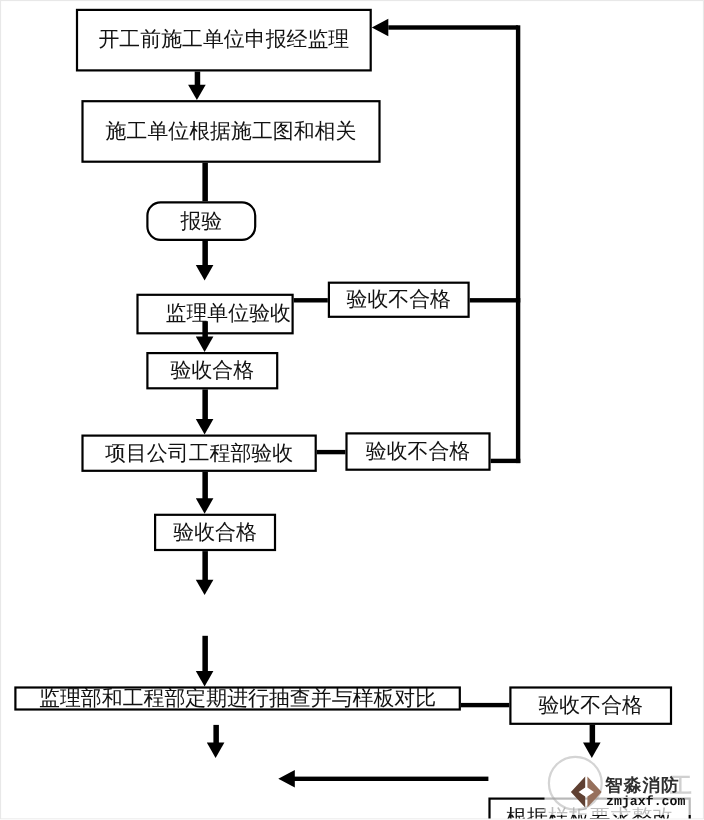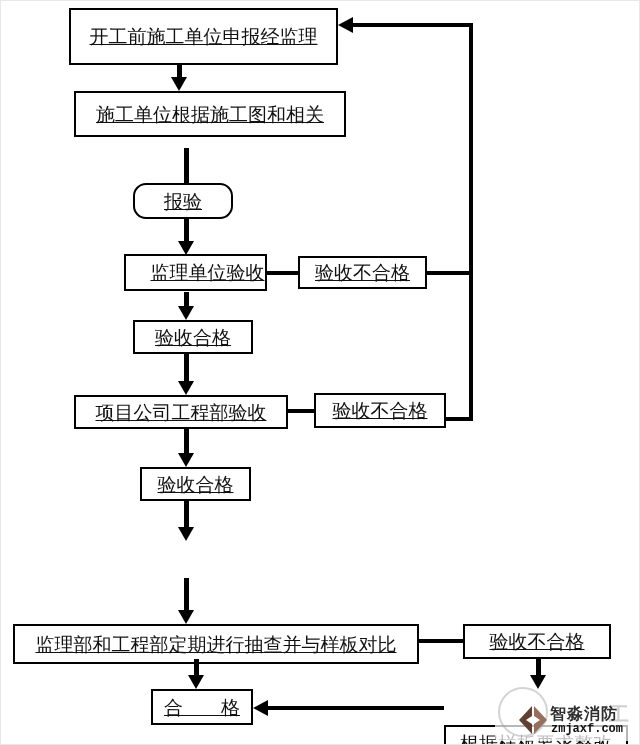--- a/index.html
+++ b/index.html
@@ -8,21 +8,20 @@
     position:relative; width:640px; height:745px; background:#ffffff;
     border:1px solid #e8e8e8; box-sizing:border-box; overflow:hidden;
     font-family:"Liberation Sans","DejaVu Sans",sans-serif;
   }
   .node {
     position:absolute; background:#ffffff; border:2px solid #000000;
     box-sizing:border-box; display:flex; flex-direction:column;
     align-items:center; justify-content:center;
     font-size:19px; line-height:25px; color:#111111; text-align:center;
     white-space:nowrap;
-    text-decoration:underline;
   }
   .node .l2 { text-indent:20px; }
   .vline { position:absolute; background:#000000; width:5px; }
   .hline { position:absolute; background:#000000; height:4px; }
   .fb    { position:absolute; background:#000000; width:4px; }
   .arrow-down {
     position:absolute; width:0; height:0;
     border-left:8px solid transparent; border-right:8px solid transparent;
     border-top:14px solid #000000;
   }
@@ -46,29 +45,29 @@
 </style>
 </head>
 <body>
 
 <div class="canvas">
 
   <div class="node" style="left:68px; top:7px; width:269px; height:57px;">
     <span>开工前施工单位申报经监理</span>
   </div>
 
-  <div class="node" style="left:73px; top:90px; width:272px; height:46px;">
+  <div class="node" style="left:73px; top:90px; width:272px; height:57px;">
     <span>施工单位根据施工图和相关</span>
   </div>
 
   <div class="node" style="left:132px; top:182px; width:100px; height:36px;border-radius:13px;">
     <span>报验</span>
   </div>
 
-  <div class="node" style="left:123px; top:253px; width:143px; height:37px;padding-left:24px;">
+  <div class="node" style="left:123px; top:266px; width:143px; height:37px;padding-left:24px;">
     <span>监理单位验收</span>
   </div>
 
   <div class="node" style="left:297px; top:255px; width:129px; height:33px;">
     <span>验收不合格</span>
   </div>
 
   <div class="node" style="left:132px; top:319px; width:120px; height:34px;">
     <span>验收合格</span>
   </div>
@@ -79,35 +78,32 @@
 
   <div class="node" style="left:313px; top:392px; width:132px; height:35px;">
     <span>验收不合格</span>
   </div>
 
   <div class="node" style="left:139px; top:466px; width:111px; height:34px;">
     <span>验收合格</span>
   </div>
 
 
-  <div class="node" style="left:12px; top:623px; width:406px; height:40px;">
+  <div class="node" style="left:12px; top:623px; width:406px; height:22px;">
     <span>监理部和工程部定期进行抽查并与样板对比</span>
   </div>
 
   <div class="node" style="left:462px; top:623px; width:148px; height:35px;">
     <span>验收不合格</span>
   </div>
 
   <div class="node" style="left:443px; top:724px; width:184px; height:37px;">
     <span>根据样板要求整改</span>
   </div>
 
-  <div class="node" style="left:150px; top:688px; width:102px; height:36px;">
-    <span>合　　格</span>
-  </div>
 
   <div class="vline" style="left:176px; top:64px;  height:13px;"></div>
   <div class="arrow-down" style="left:170px; top:76px;"></div>
 
   <div class="vline" style="left:183px; top:147px; height:35px;"></div>
 
   <div class="vline" style="left:183px; top:218px; height:23px;"></div>
   <div class="arrow-down" style="left:177px; top:240px;"></div>
 
   <div class="vline" style="left:183px; top:291px; height:15px;"></div>

